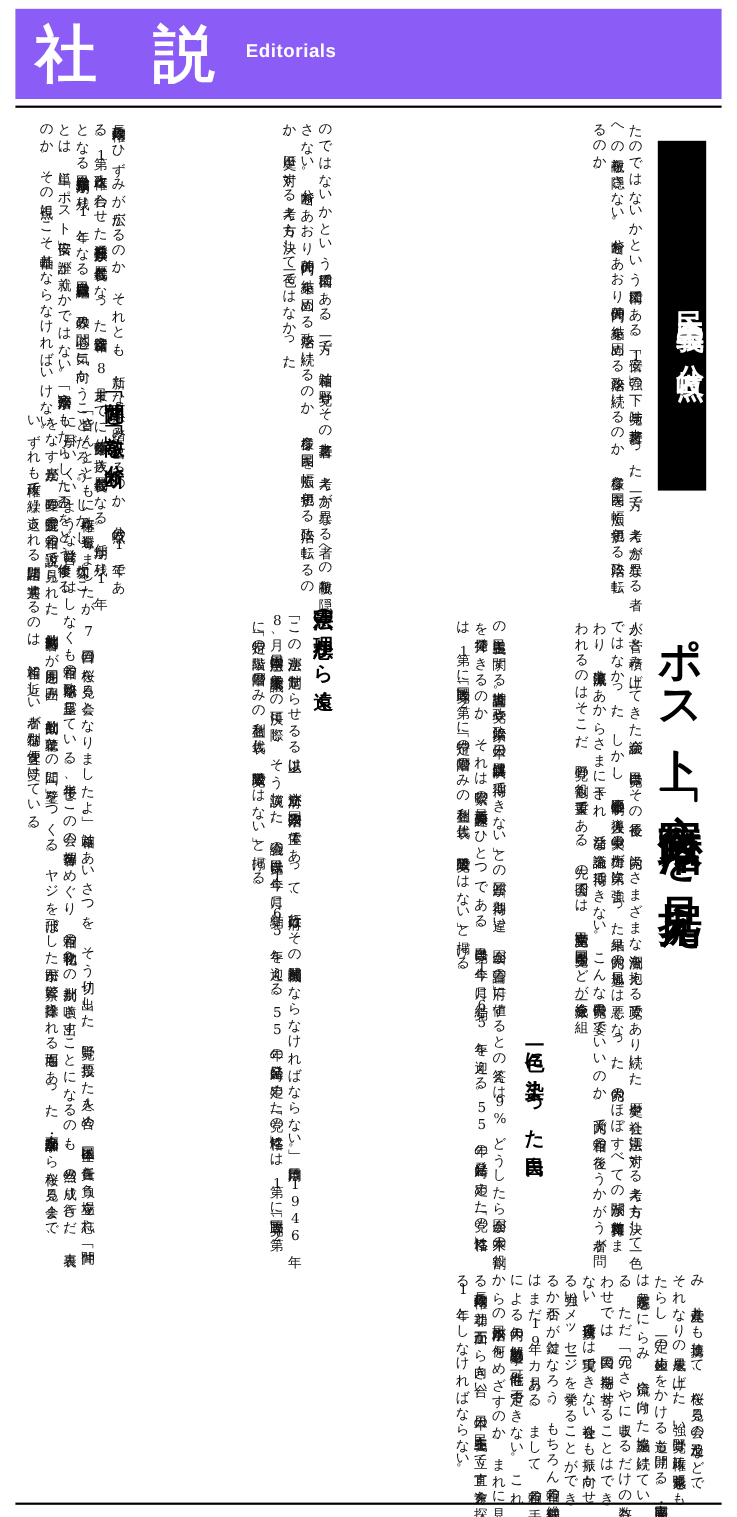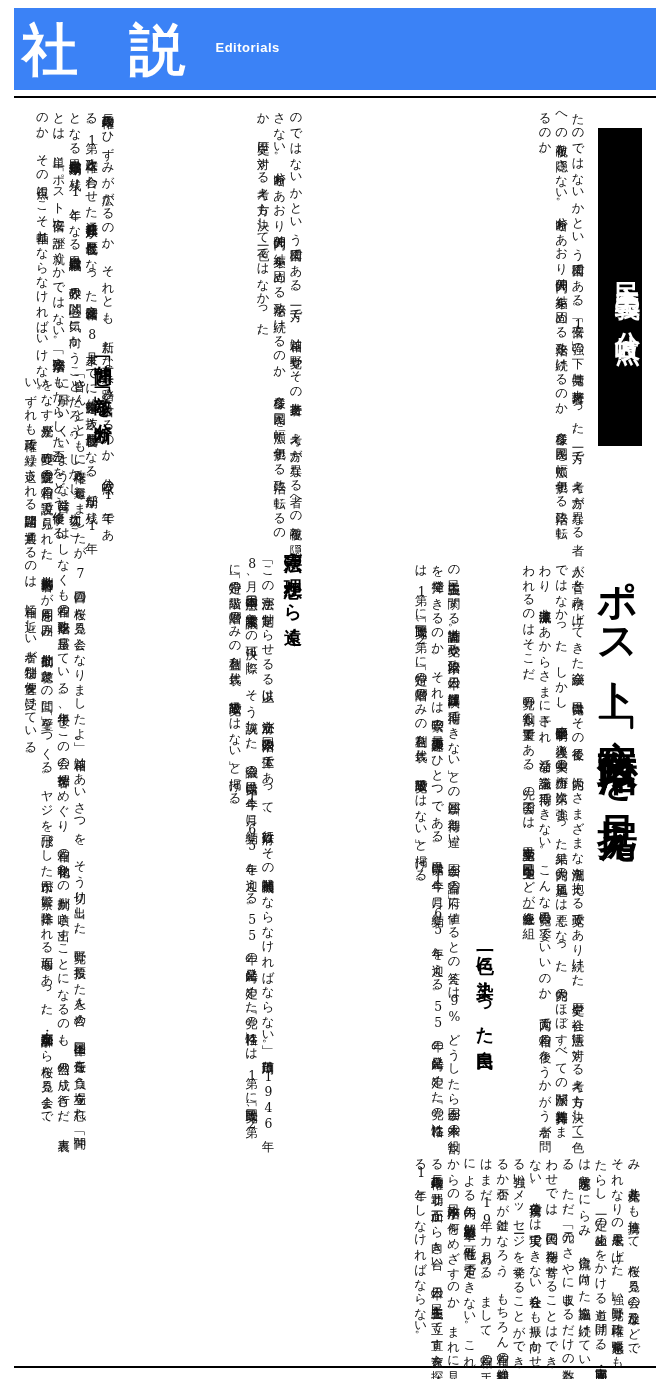--- a/index.html
+++ b/index.html
@@ -16,41 +16,41 @@
     position: relative;
   }
 
   
   .masthead {
     position: absolute;
     left: 14px;
     top: 8px;
     width: 642px;
     height: 82px;
-    background: #3b82f6;
+    background: #8b5cf6;
     display: flex;
     align-items: center;
-    padding-left: 8px;
+    padding-left: 18px;
     box-sizing: border-box;
+    gap: 12px;
   }
   .masthead-title {
     color: #ffffff;
     font-size: 56px;
     line-height: 56px;
     letter-spacing: 16px;
     font-weight: 700;
     font-family: "DejaVu Serif", "Liberation Serif", serif;
   }
   .masthead-sub {
     color: #ffffff;
-    font-size: 13px;
+    font-size: 17px;
     font-weight: 700;
     font-family: "Liberation Sans", sans-serif;
     letter-spacing: 0.5px;
-    margin-left: 14px;
     padding-bottom: 4px;
   }
 
   
   .rule {
     position: absolute;
     background: #000000;
   }
   .rule-top { left: 14px; top: 96px; width: 642px; height: 2px; }
   .rule-bottom { left: 14px; top: 1366px; width: 642px; height: 2px; }

